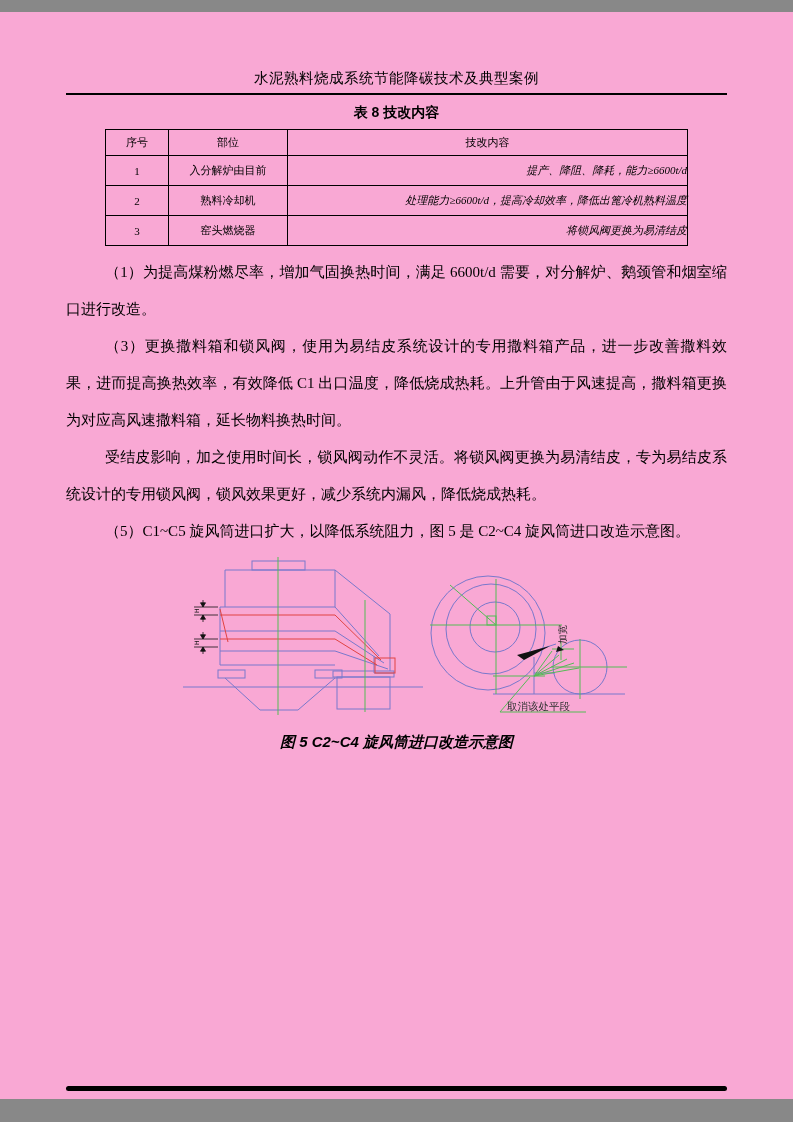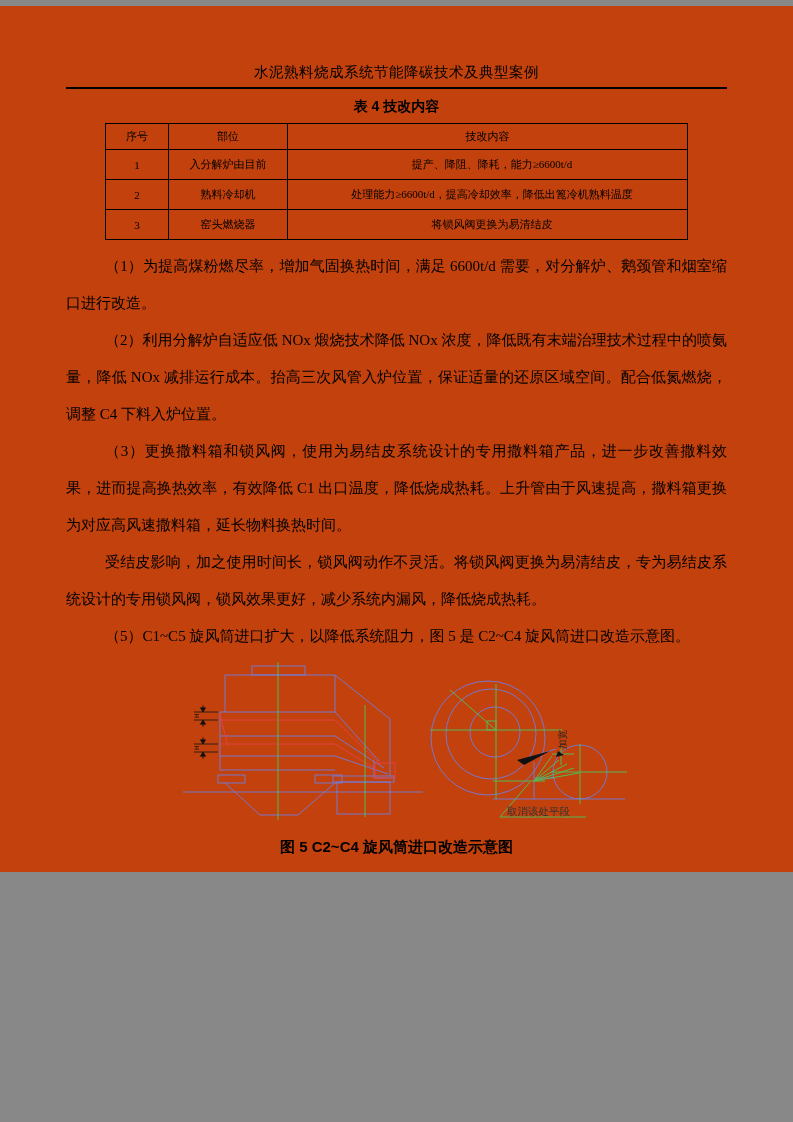--- a/index.html
+++ b/index.html
@@ -1,31 +1,31 @@
 <!DOCTYPE html>
 <html><head>
 <meta charset="utf-8">
 <style>
   html,body { margin:0; padding:0; background:#888; }
   .page {
-    width:793px; height:866px; background:#c2410c; position:relative;
-    margin:6px auto; overflow:hidden; color:#000;
+    width:793px; height:1087px; background:#f9a8d4; position:relative;
+    margin:12px auto; overflow:hidden; color:#000;
     font-family:"Liberation Serif","DejaVu Serif",serif;
   }
   .content { padding:0 66px; }
   .doc-header-title { text-align:center; padding-top:57px; font-size:14.5px; letter-spacing:0.5px; }
   .header-rule { border:0; border-top:2px solid #000; margin:5px 0 0 0; }
   .table-caption { text-align:center; font-family:"Liberation Sans","DejaVu Sans",sans-serif;
                    font-weight:bold; font-size:14px; margin-top:9px; }
   table.mod-table { border-collapse:collapse; table-layout:fixed; width:583px;
                     margin:7px 0 0 39px; font-size:11px; }
   table.mod-table th, table.mod-table td { border:1.4px solid #000; padding:0; }
   table.mod-table th { font-weight:normal; height:25px; text-align:center; }
   table.mod-table td { height:29px; text-align:center; }
-  table.mod-table td.cell-left { text-align:center; padding-left:9px; }
+  table.mod-table td.cell-left { text-align:right; padding-left:9px;font-style:italic; }
   .col-no { width:63px; } .col-part { width:119px; }
   .section-heading { font-family:"Liberation Sans","DejaVu Sans",sans-serif; font-weight:bold;
                      font-size:18px; margin:15px 0 0 34px; letter-spacing:0.5px; }
   p.body-par { font-size:15px; line-height:37px; text-align:justify; text-indent:39px; margin:0; }
   p.body-par.first { margin-top:8px; }
   .figure-wrap { width:470px; margin:2px 0 0 112px; }
   .figure-caption { text-align:center; font-family:"Liberation Sans","DejaVu Sans",sans-serif;
                     font-weight:bold; font-size:15px; margin-top:1px; }
   .footer { position:absolute; left:66px; right:66px; top:1074px; }
   .footer-rule { height:4.5px; background:#000; border-radius:2.5px; }
@@ -36,21 +36,21 @@
 </style>
 </head>
 <body>
 
 <div class="page">
   <div class="content">
 
     <div class="doc-header-title">水泥熟料烧成系统节能降碳技术及典型案例</div>
     <hr class="header-rule">
 
-    <div class="table-caption">表 4 技改内容</div>
+    <div class="table-caption">表 8 技改内容</div>
 
     <table class="mod-table">
       <colgroup>
           <col class="col-no">
           <col class="col-part">
           <col>
         </colgroup>
       <tbody>
           <tr>
         <th>序号</th>
@@ -70,21 +70,20 @@
       <tr>
         <td>3</td>
         <td>窑头燃烧器</td>
         <td class="cell-left">将锁风阀更换为易清结皮</td>
       </tr>
     </tbody>
       </table>
 
 
     <p class="body-par first">（1）为提高煤粉燃尽率，增加气固换热时间，满足 6600t/d 需要，对分解炉、鹅颈管和烟室缩口进行改造。</p>
-    <p class="body-par">（2）利用分解炉自适应低 NOx 煅烧技术降低 NOx 浓度，降低既有末端治理技术过程中的喷氨量，降低 NOx 减排运行成本。抬高三次风管入炉位置，保证适量的还原区域空间。配合低氮燃烧，调整 C4 下料入炉位置。</p>
     <p class="body-par">（3）更换撒料箱和锁风阀，使用为易结皮系统设计的专用撒料箱产品，进一步改善撒料效果，进而提高换热效率，有效降低 C1 出口温度，降低烧成热耗。上升管由于风速提高，撒料箱更换为对应高风速撒料箱，延长物料换热时间。</p>
     <p class="body-par">受结皮影响，加之使用时间长，锁风阀动作不灵活。将锁风阀更换为易清结皮，专为易结皮系统设计的专用锁风阀，锁风效果更好，减少系统内漏风，降低烧成热耗。</p>
     <p class="body-par">（5）C1~C5 旋风筒进口扩大，以降低系统阻力，图 5 是 C2~C4 旋风筒进口改造示意图。</p>
 
     <div class="figure-wrap">
       <svg width="470" height="176" viewBox="0 0 470 176">
 
         <g fill="none" stroke="#7878cc" stroke-width="1">
           <rect x="74" y="9" width="53" height="9"></rect>
           <path d="M47,18 H157 M47,18 V55 M157,18 V55"></path>
@@ -136,21 +135,21 @@
           <path d="M374,97 H396 M383,90 V108"></path>
           <path d="M352,125 L322,160 M322,160 H408"></path>
         </g>
         <g>
           <polygon points="339,103 372,94 346,108" fill="#111111"></polygon>
           <polygon points="380,94 386,98 378,100" fill="#111111"></polygon>
         </g>
         <text transform="translate(388,92) rotate(-90)" font-size="9.5" fill="#222">加宽</text>
         <text x="329" y="158" font-size="10.5" fill="#333">取消该处平段</text>
       </svg>
-      <div class="figure-caption" style="width:793px; margin-left:-178px;">图 5 C2~C4 旋风筒进口改造示意图</div>
+      <div class="figure-caption" style="width:793px; margin-left:-178px;font-style:italic;">图 5 C2~C4 旋风筒进口改造示意图</div>
     </div>
 
   </div>
 
   <div class="footer">
     <div class="footer-rule"></div>
     <div class="footer-nums">
       <span>34</span>
       <span class="footer-issue">2024.No.1</span>
     </div>

